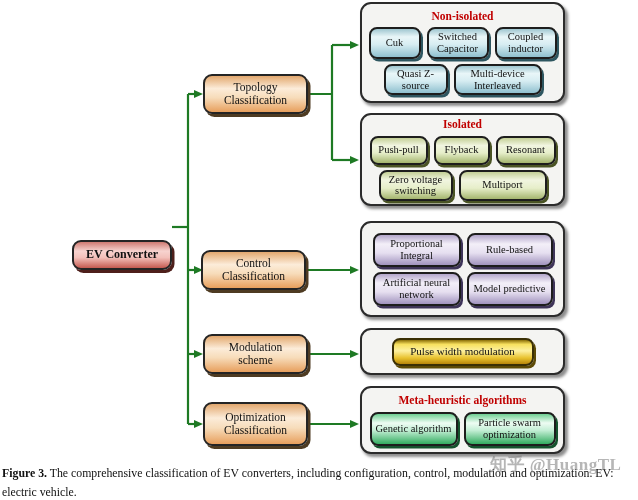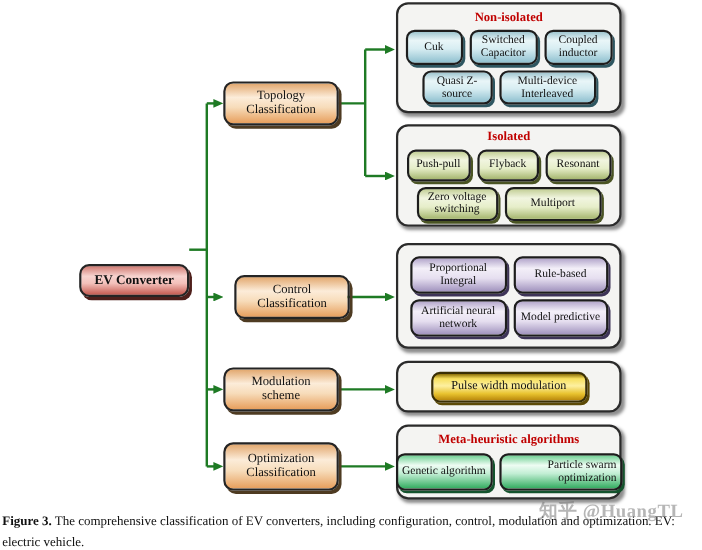--- a/index.html
+++ b/index.html
@@ -67,21 +67,21 @@
       <path d="M332 160 H351" marker-end="url(#arr)"></path>
       <path d="M308 270 H351" marker-end="url(#arr)"></path>
       <path d="M308 354 H351" marker-end="url(#arr)"></path>
       <path d="M308 424 H351" marker-end="url(#arr)"></path>
     </g>
   </svg>
 
   <div class="node root" style="left:72px;top:220px;width:100px;height:30px;margin-top:20px;">EV Converter</div>
 
   <div class="node branch" style="left:203px;top:74px;width:105px;height:40px;">Topology Classification</div>
-  <div class="node branch" style="left:213px;top:250px;width:105px;height:40px;">Control Classification</div>
+  <div class="node branch" style="left:201px;top:250px;width:105px;height:40px;">Control Classification</div>
   <div class="node branch" style="left:203px;top:334px;width:105px;height:40px;">Modulation scheme</div>
   <div class="node branch" style="left:203px;top:402px;width:105px;height:44px;">Optimization Classification</div>
 
   <div class="group" style="top:2px;height:101px;">
     <div class="group-title">Non-isolated</div>
     <div class="row">
       <div class="sbox blue" style="width:52px;">Cuk</div>
       <div class="sbox blue" style="width:62px;">Switched Capacitor</div>
       <div class="sbox blue" style="width:62px;">Coupled inductor</div>
     </div>
@@ -118,21 +118,21 @@
   <div class="group" style="top:328px;height:47px;">
     <div class="row">
       <div class="sbox gold" style="width:142px;min-height:28px;">Pulse width modulation</div>
     </div>
   </div>
 
   <div class="group" style="top:386px;height:68px;">
     <div class="group-title">Meta-heuristic algorithms</div>
     <div class="row">
       <div class="sbox mgreen" style="width:88px;min-height:34px;">Genetic algorithm</div>
-      <div class="sbox mgreen" style="width:112px;min-height:34px;text-align:right;">Particle swarm optimization</div>
+      <div class="sbox mgreen" style="width:92px;min-height:34px;">Particle swarm optimization</div>
     </div>
   </div>
 
   <div class="caption">
     <b>Figure 3.</b>
     <span>The comprehensive classification of EV converters, including configuration, control, modulation and optimization. EV: electric vehicle.</span>
   </div>
 
   <div class="watermark">知乎 @HuangTL</div>
 

